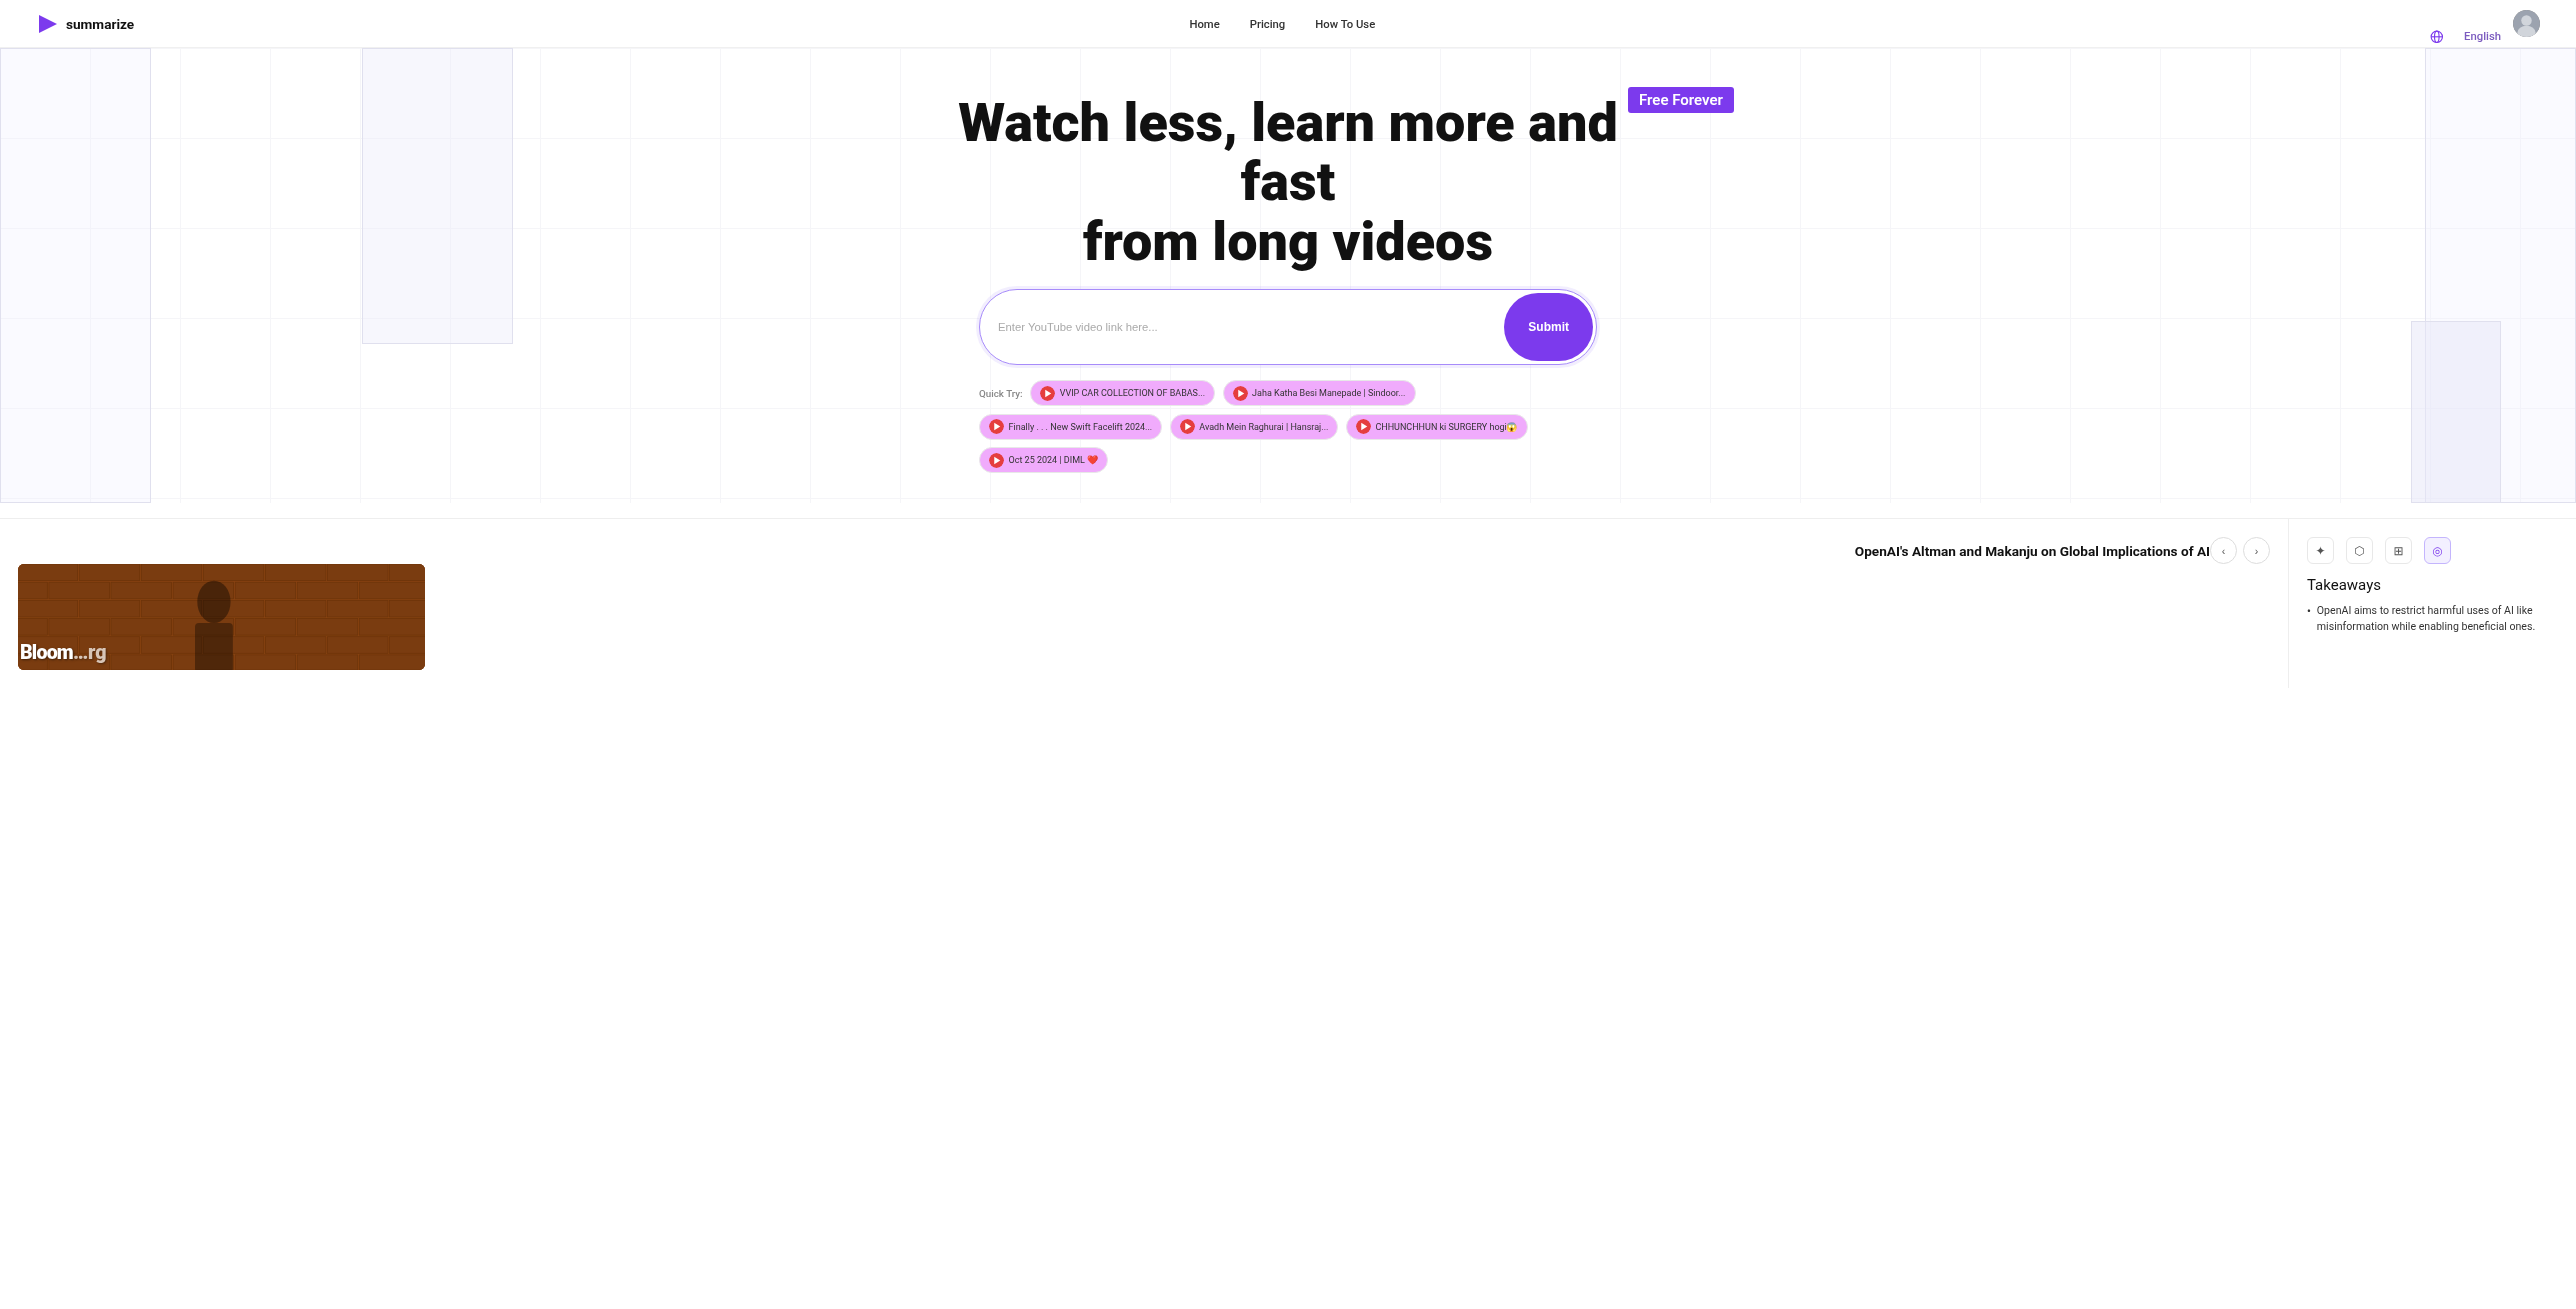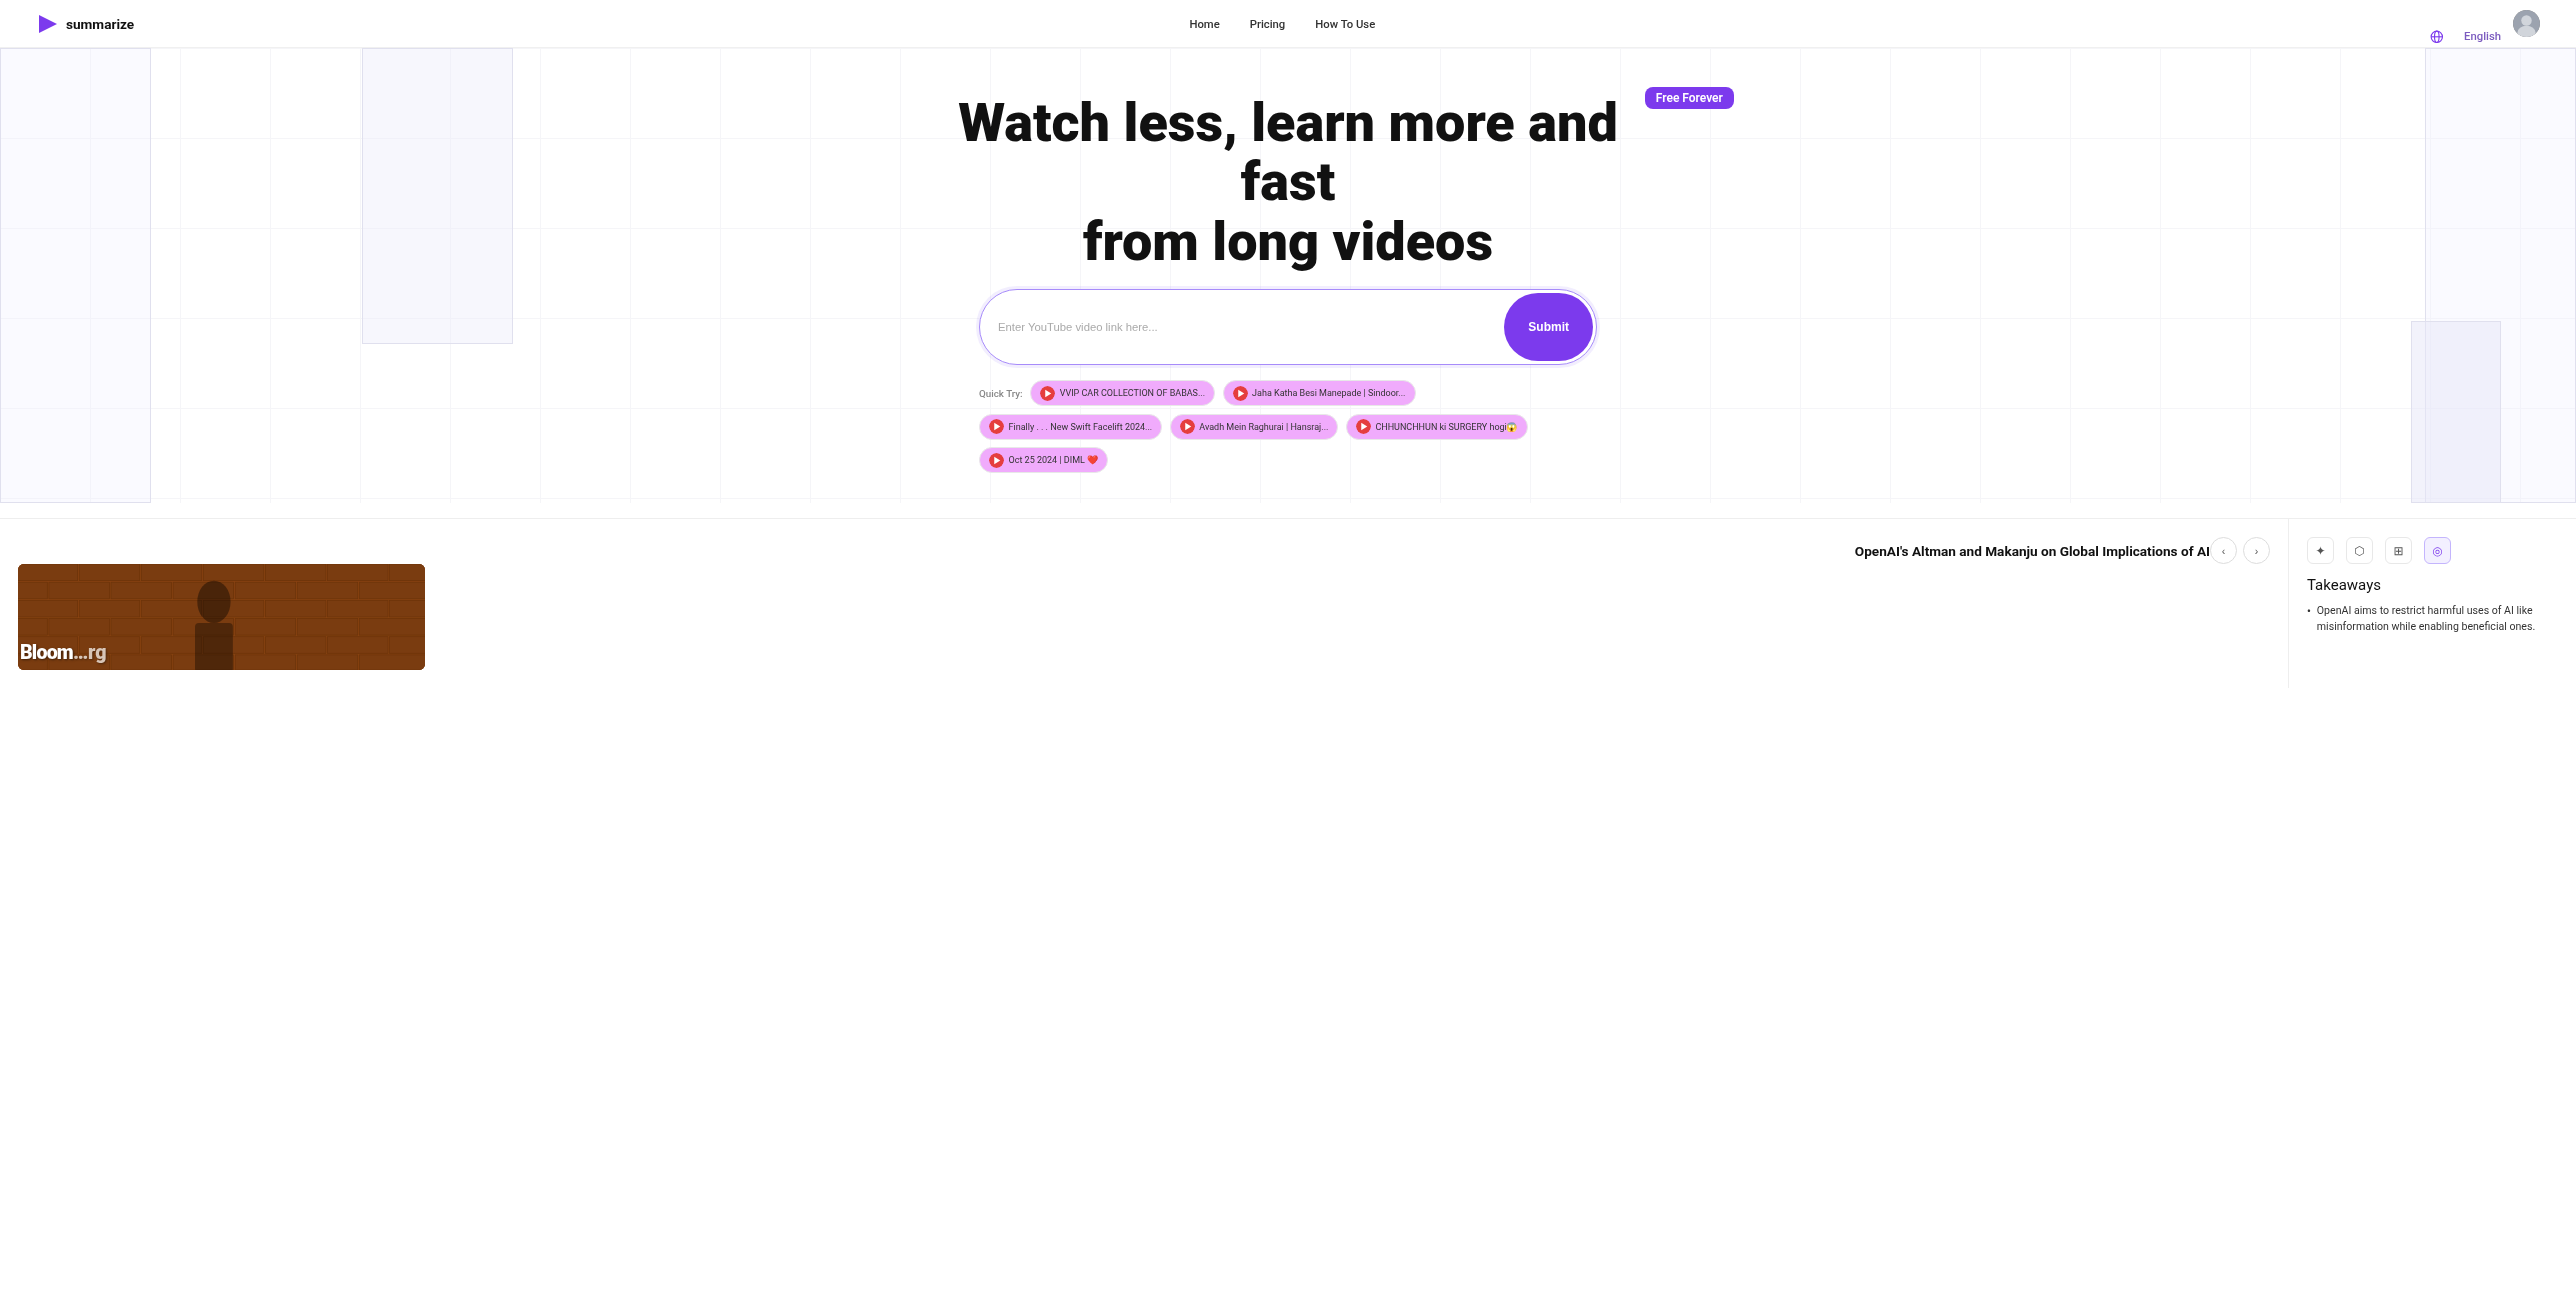--- a/index.html
+++ b/index.html
@@ -128,24 +128,24 @@
       position: relative;
       display: inline-block;
     }
 
     .free-badge {
       position: absolute;
       top: -6px;
       right: -106px;
       background: #7c3aed;
       color: white;
-      font-size: 12px;
+      font-size: 15px;
       font-weight: 600;
       padding: 4.5px 10.6px;
-      border-radius: 8px;
+      border-radius: 3px;
     }
 
     .hero-subtitle {
       color: #666;
       font-size: 13px;
       margin-bottom: 24px;
     }
 
     
     .search-container {

